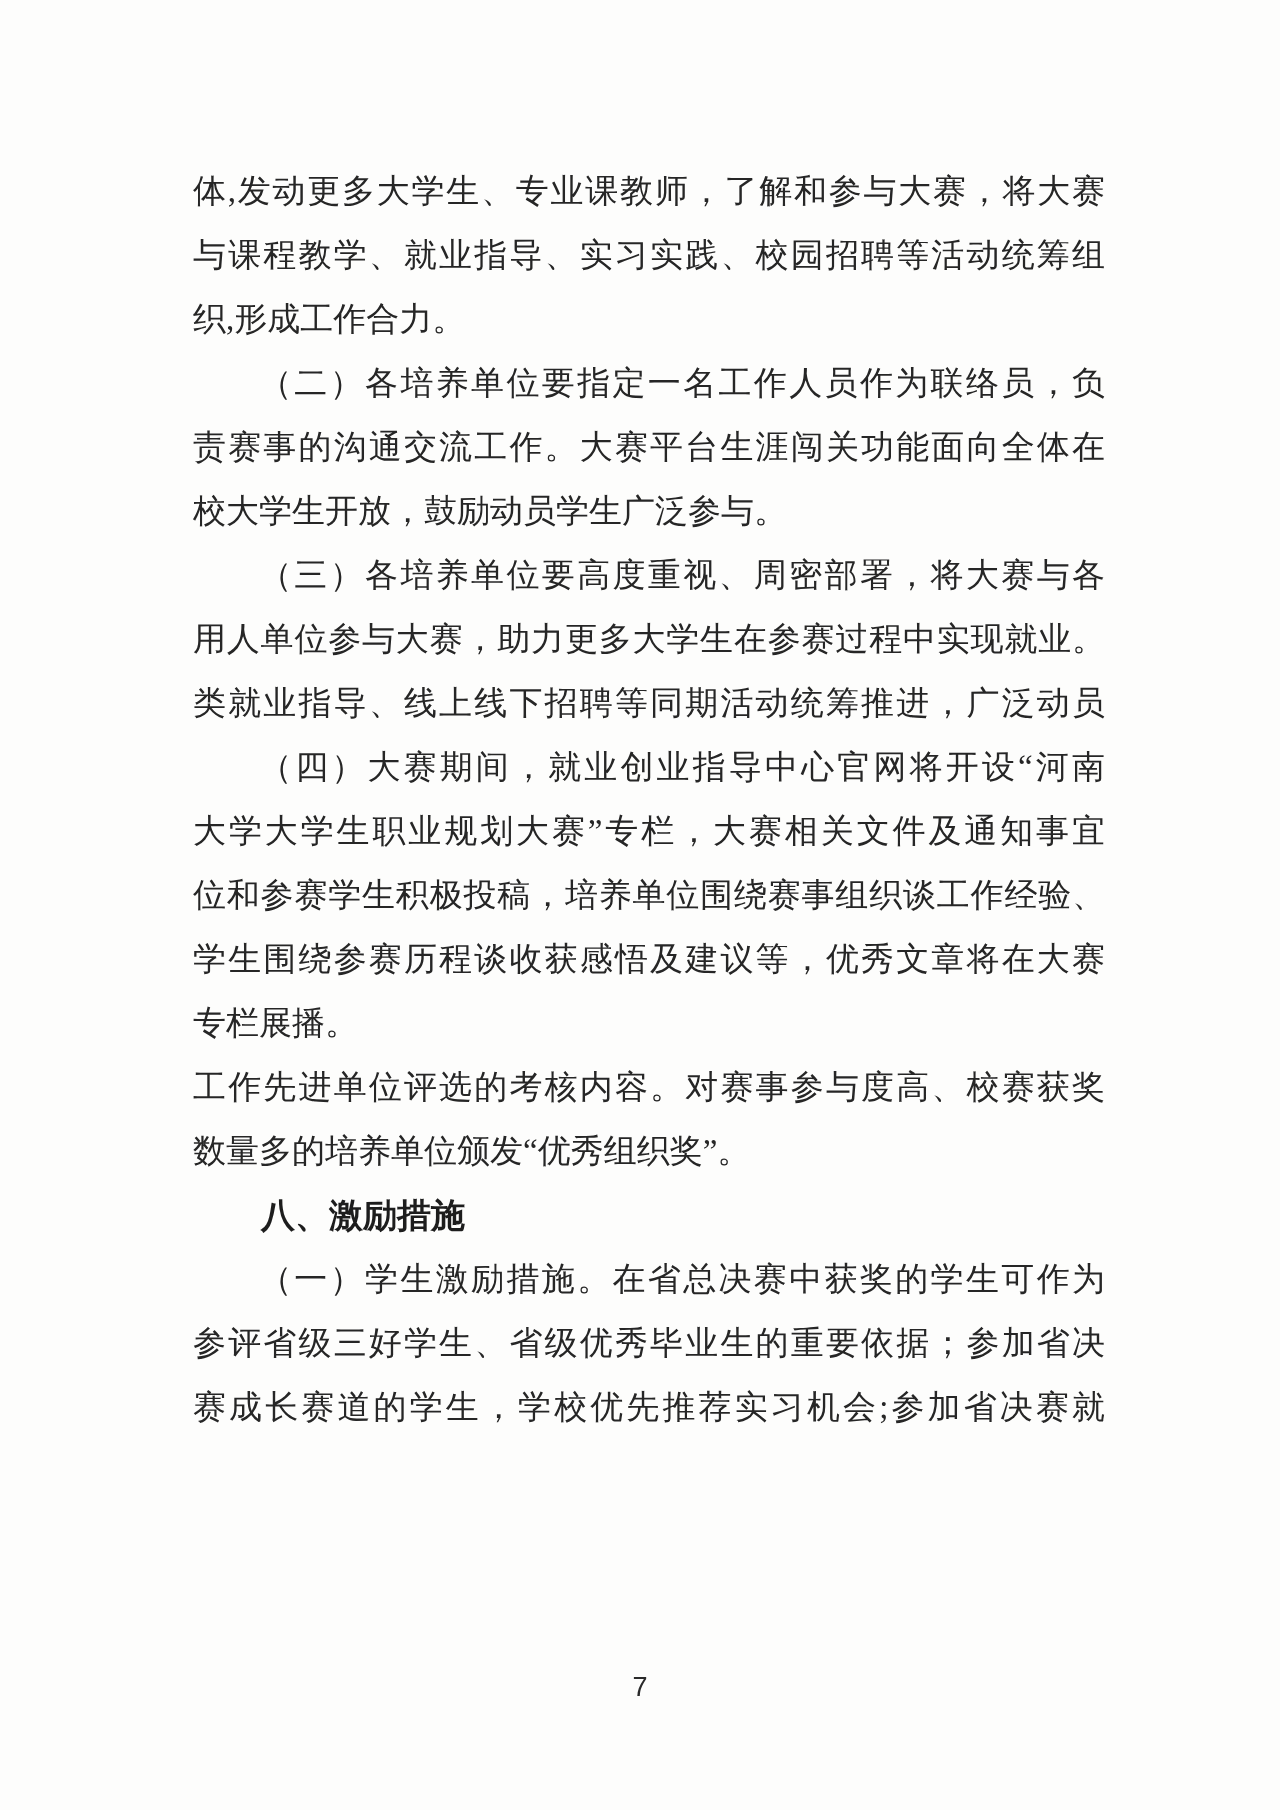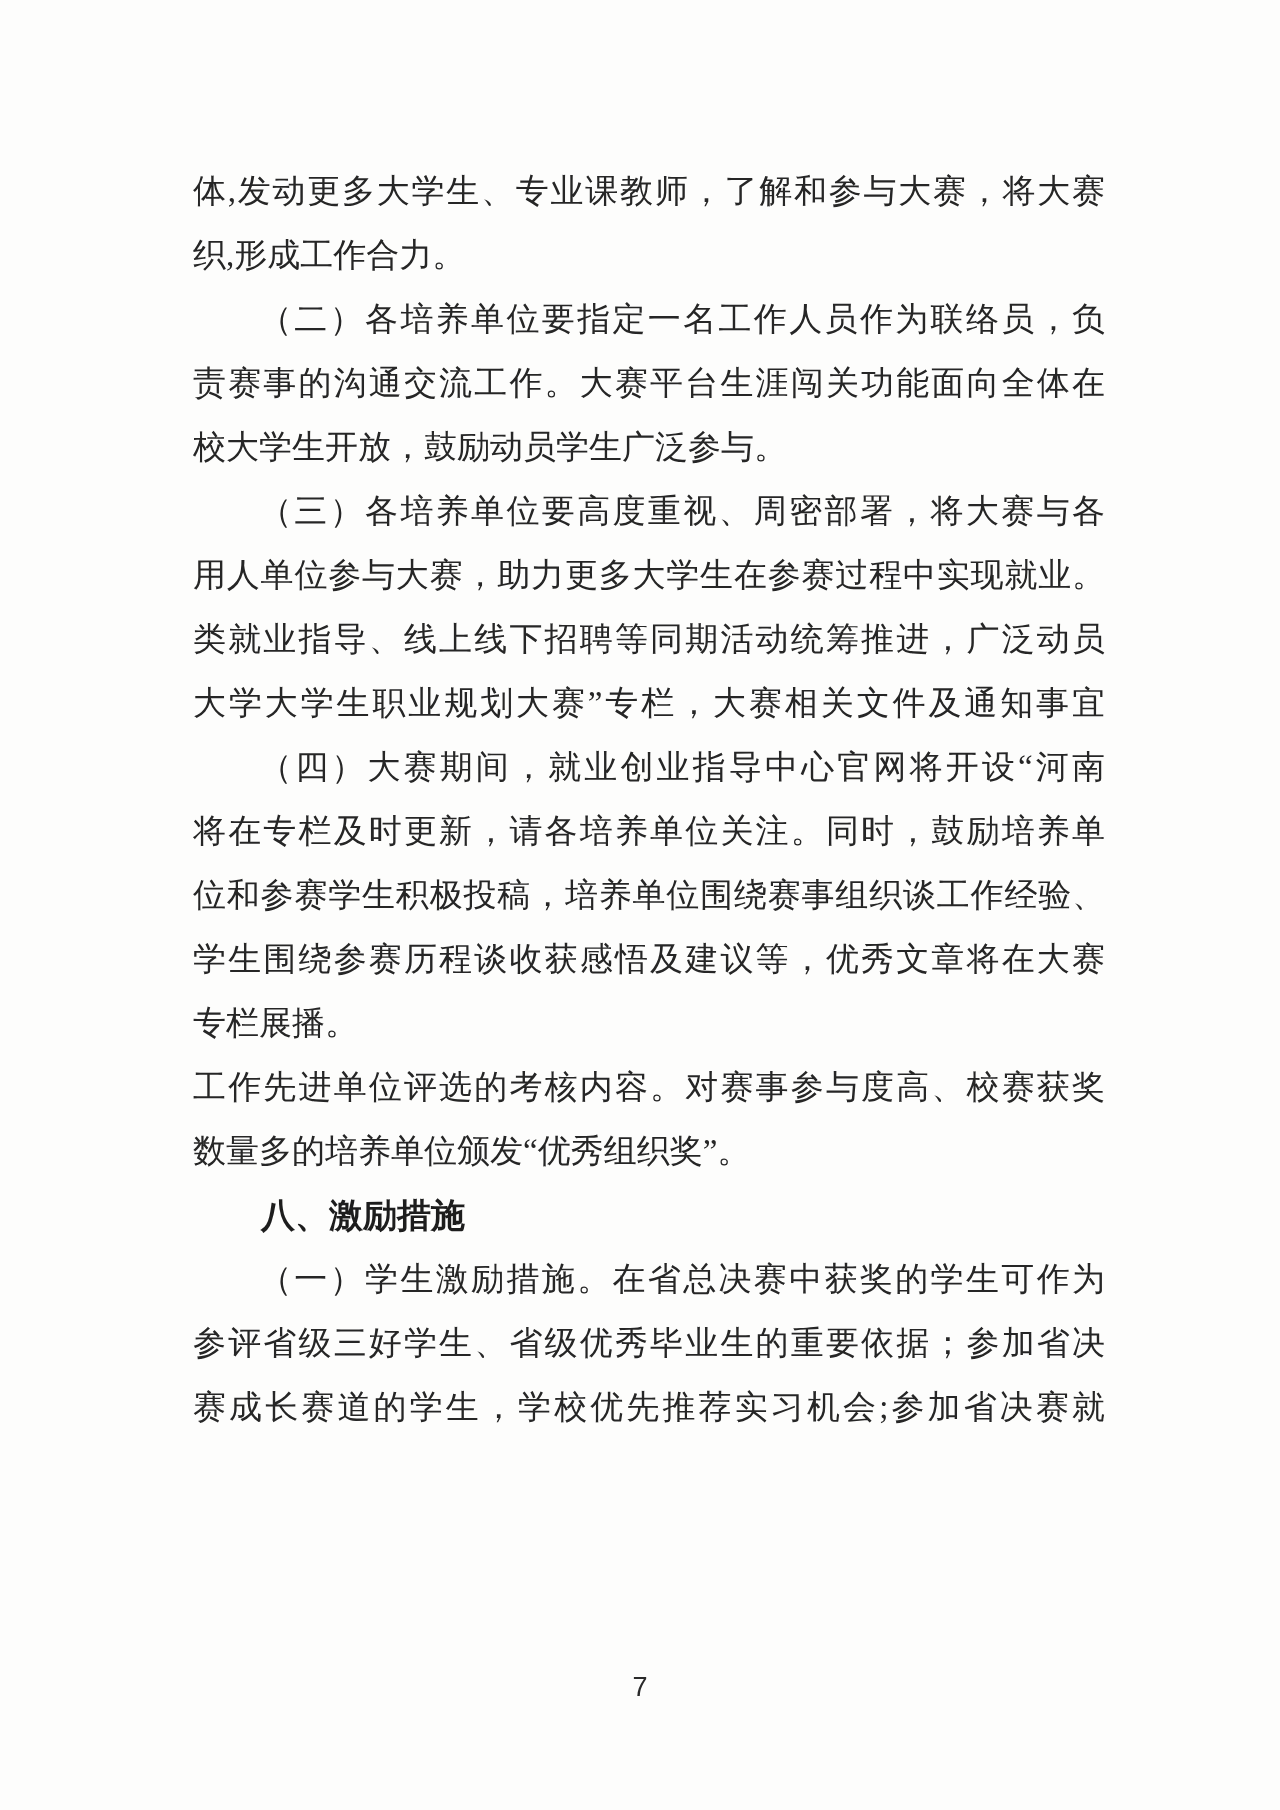--- a/index.html
+++ b/index.html
@@ -54,30 +54,30 @@
     color: #2a2a2a;
     font-family: "Liberation Sans", "DejaVu Sans", sans-serif;
   }
 </style>
 </head>
 <body>
 
 <div class="page">
   <div class="text-block">
       <div class="line fill">体,发动更多大学生、专业课教师，了解和参与大赛，将大赛</div>
+      <div class="line fill">与课程教学、就业指导、实习实践、校园招聘等活动统筹组</div>
       <div class="line">织,形成工作合力。</div>
       <div class="line indent fill">（二）各培养单位要指定一名工作人员作为联络员，负</div>
       <div class="line fill">责赛事的沟通交流工作。大赛平台生涯闯关功能面向全体在</div>
       <div class="line">校大学生开放，鼓励动员学生广泛参与。</div>
       <div class="line indent fill">（三）各培养单位要高度重视、周密部署，将大赛与各</div>
       <div class="line fill">用人单位参与大赛，助力更多大学生在参赛过程中实现就业。</div>
       <div class="line fill">类就业指导、线上线下招聘等同期活动统筹推进，广泛动员</div>
+      <div class="line indent fill">（四）大赛期间，就业创业指导中心官网将开设“河南</div>
       <div class="line fill">大学大学生职业规划大赛”专栏，大赛相关文件及通知事宜</div>
-      <div class="line indent fill">（四）大赛期间，就业创业指导中心官网将开设“河南</div>
-      <div class="line fill">将在专栏及时更新，请各培养单位关注。同时，鼓励培养单</div>
       <div class="line fill">位和参赛学生积极投稿，培养单位围绕赛事组织谈工作经验、</div>
       <div class="line fill">学生围绕参赛历程谈收获感悟及建议等，优秀文章将在大赛</div>
       <div class="line">专栏展播。</div>
       <div class="line fill">工作先进单位评选的考核内容。对赛事参与度高、校赛获奖</div>
       <div class="line">数量多的培养单位颁发“优秀组织奖”。</div>
       <div class="line heading indent">八、激励措施</div>
       <div class="line indent fill">（一）学生激励措施。在省总决赛中获奖的学生可作为</div>
       <div class="line fill">参评省级三好学生、省级优秀毕业生的重要依据；参加省决</div>
       <div class="line fill">赛成长赛道的学生，学校优先推荐实习机会;参加省决赛就</div>
     </div>

